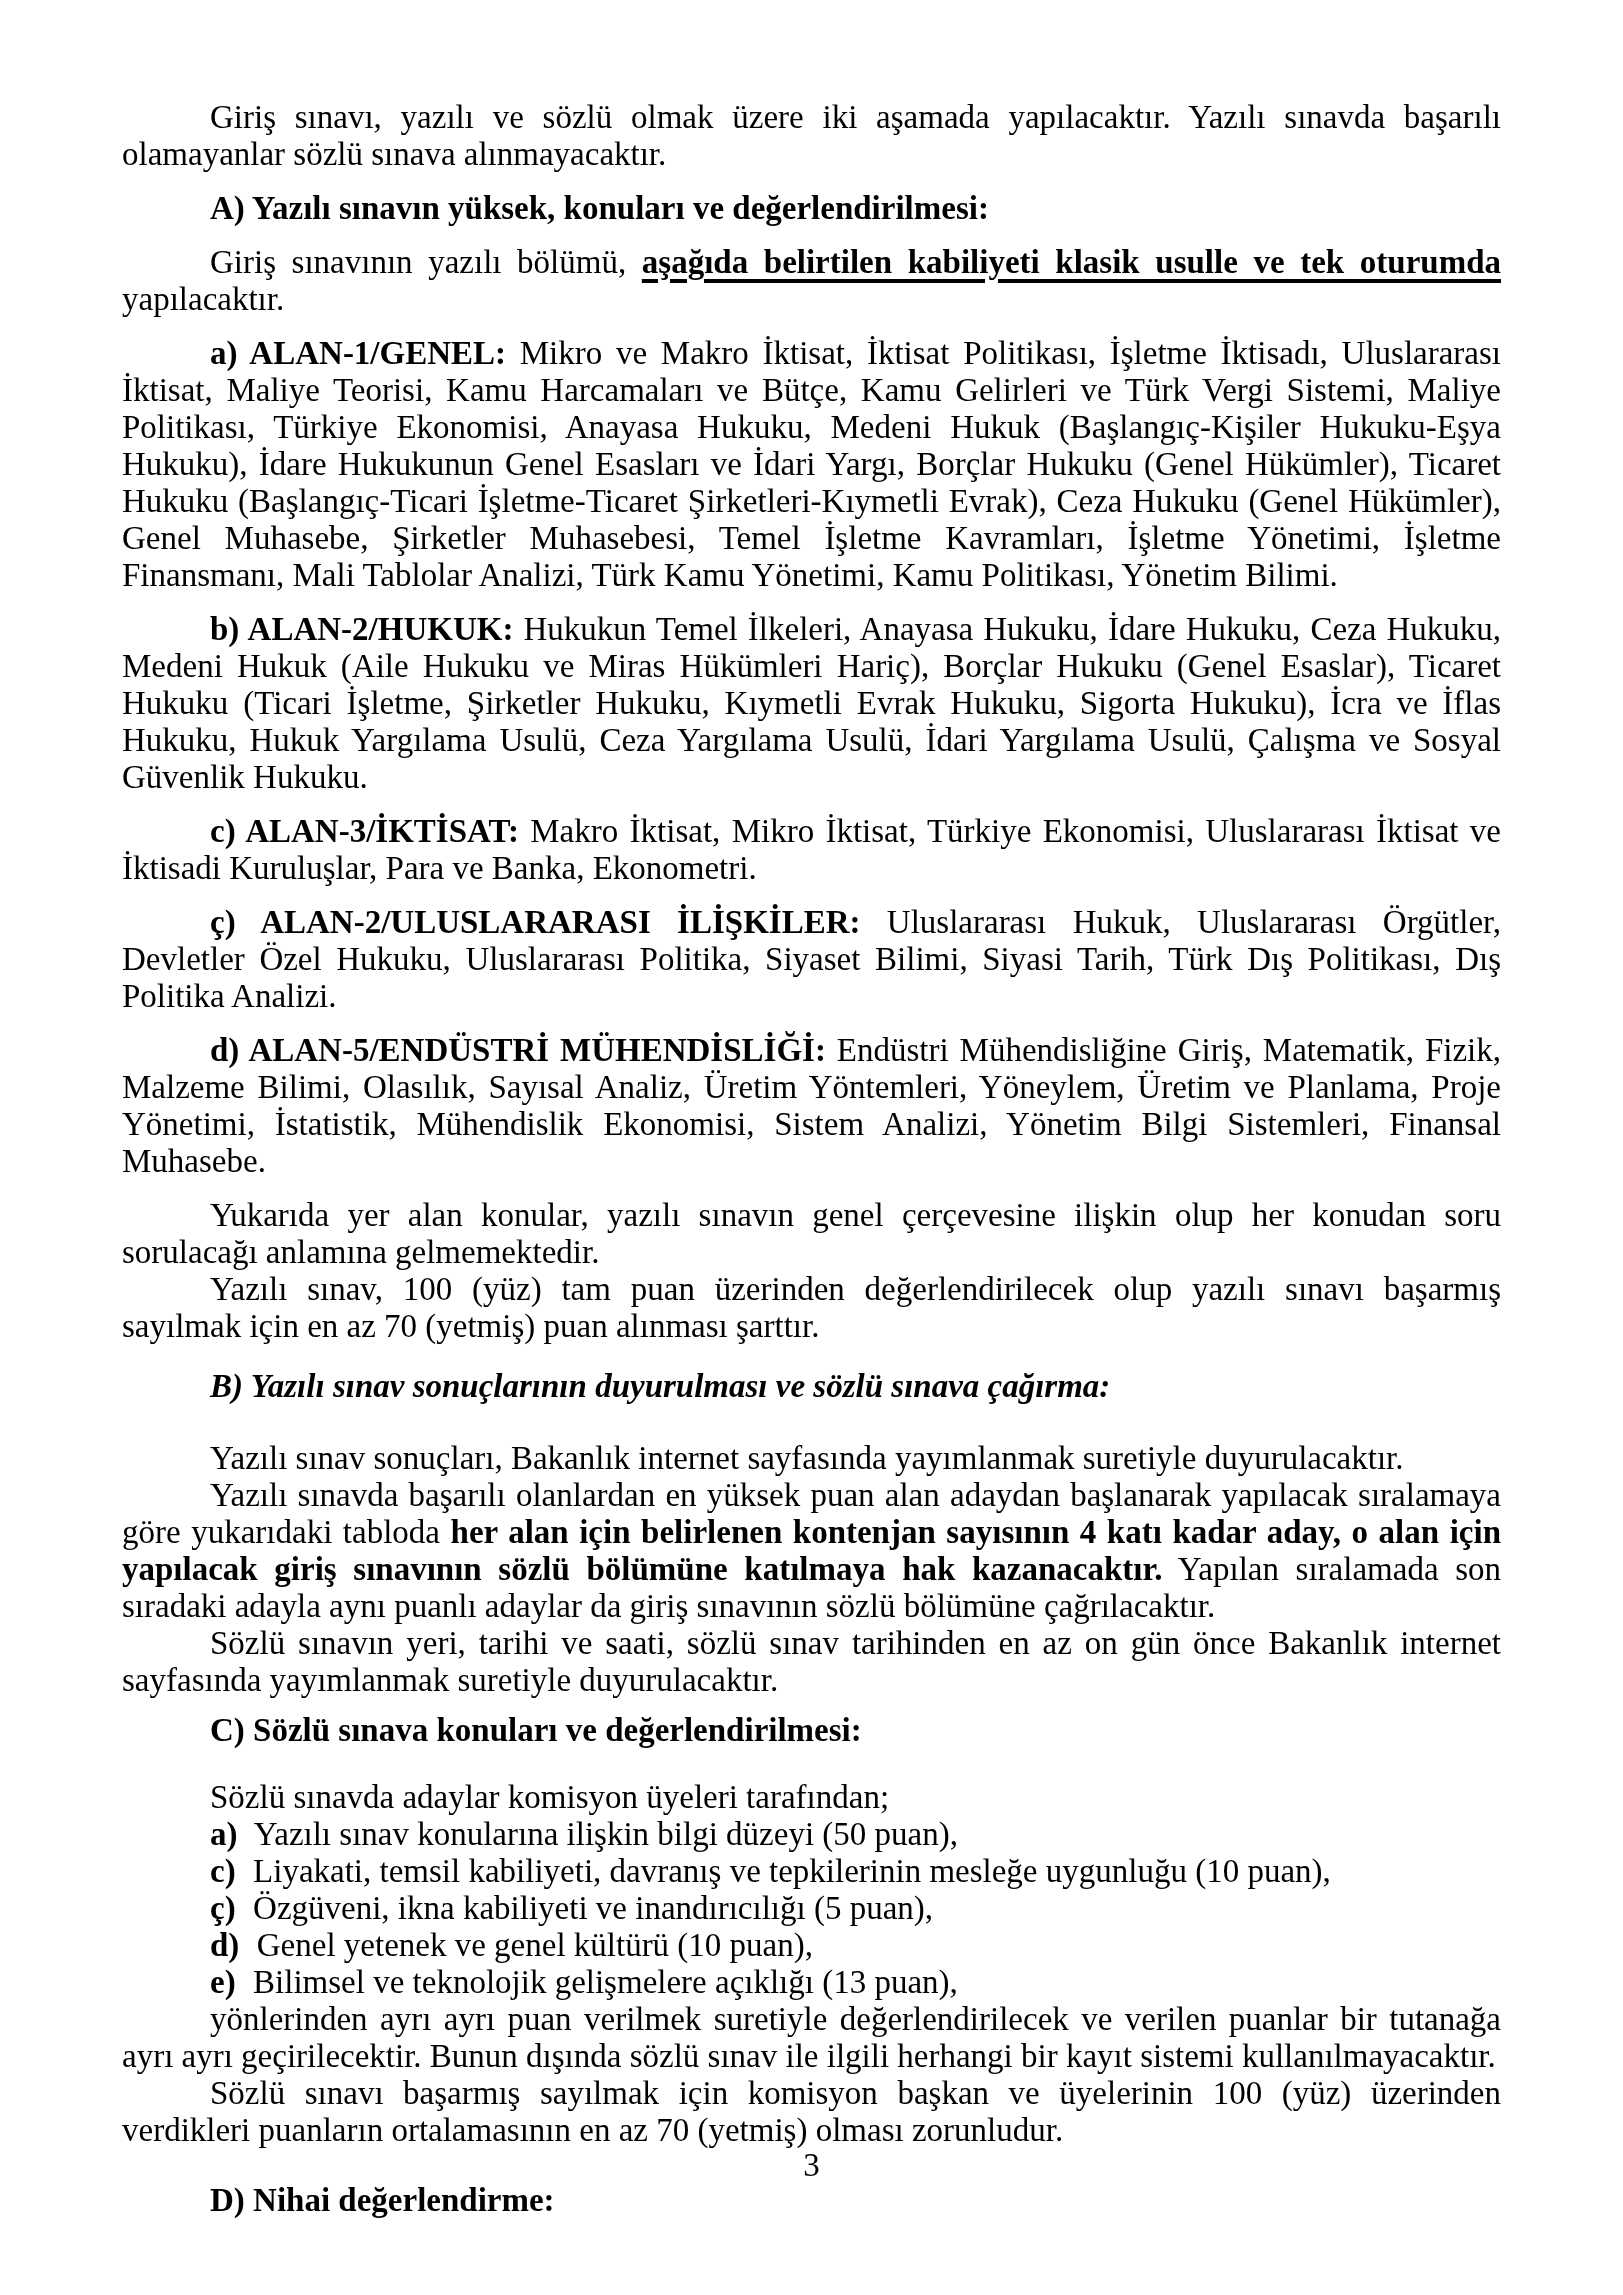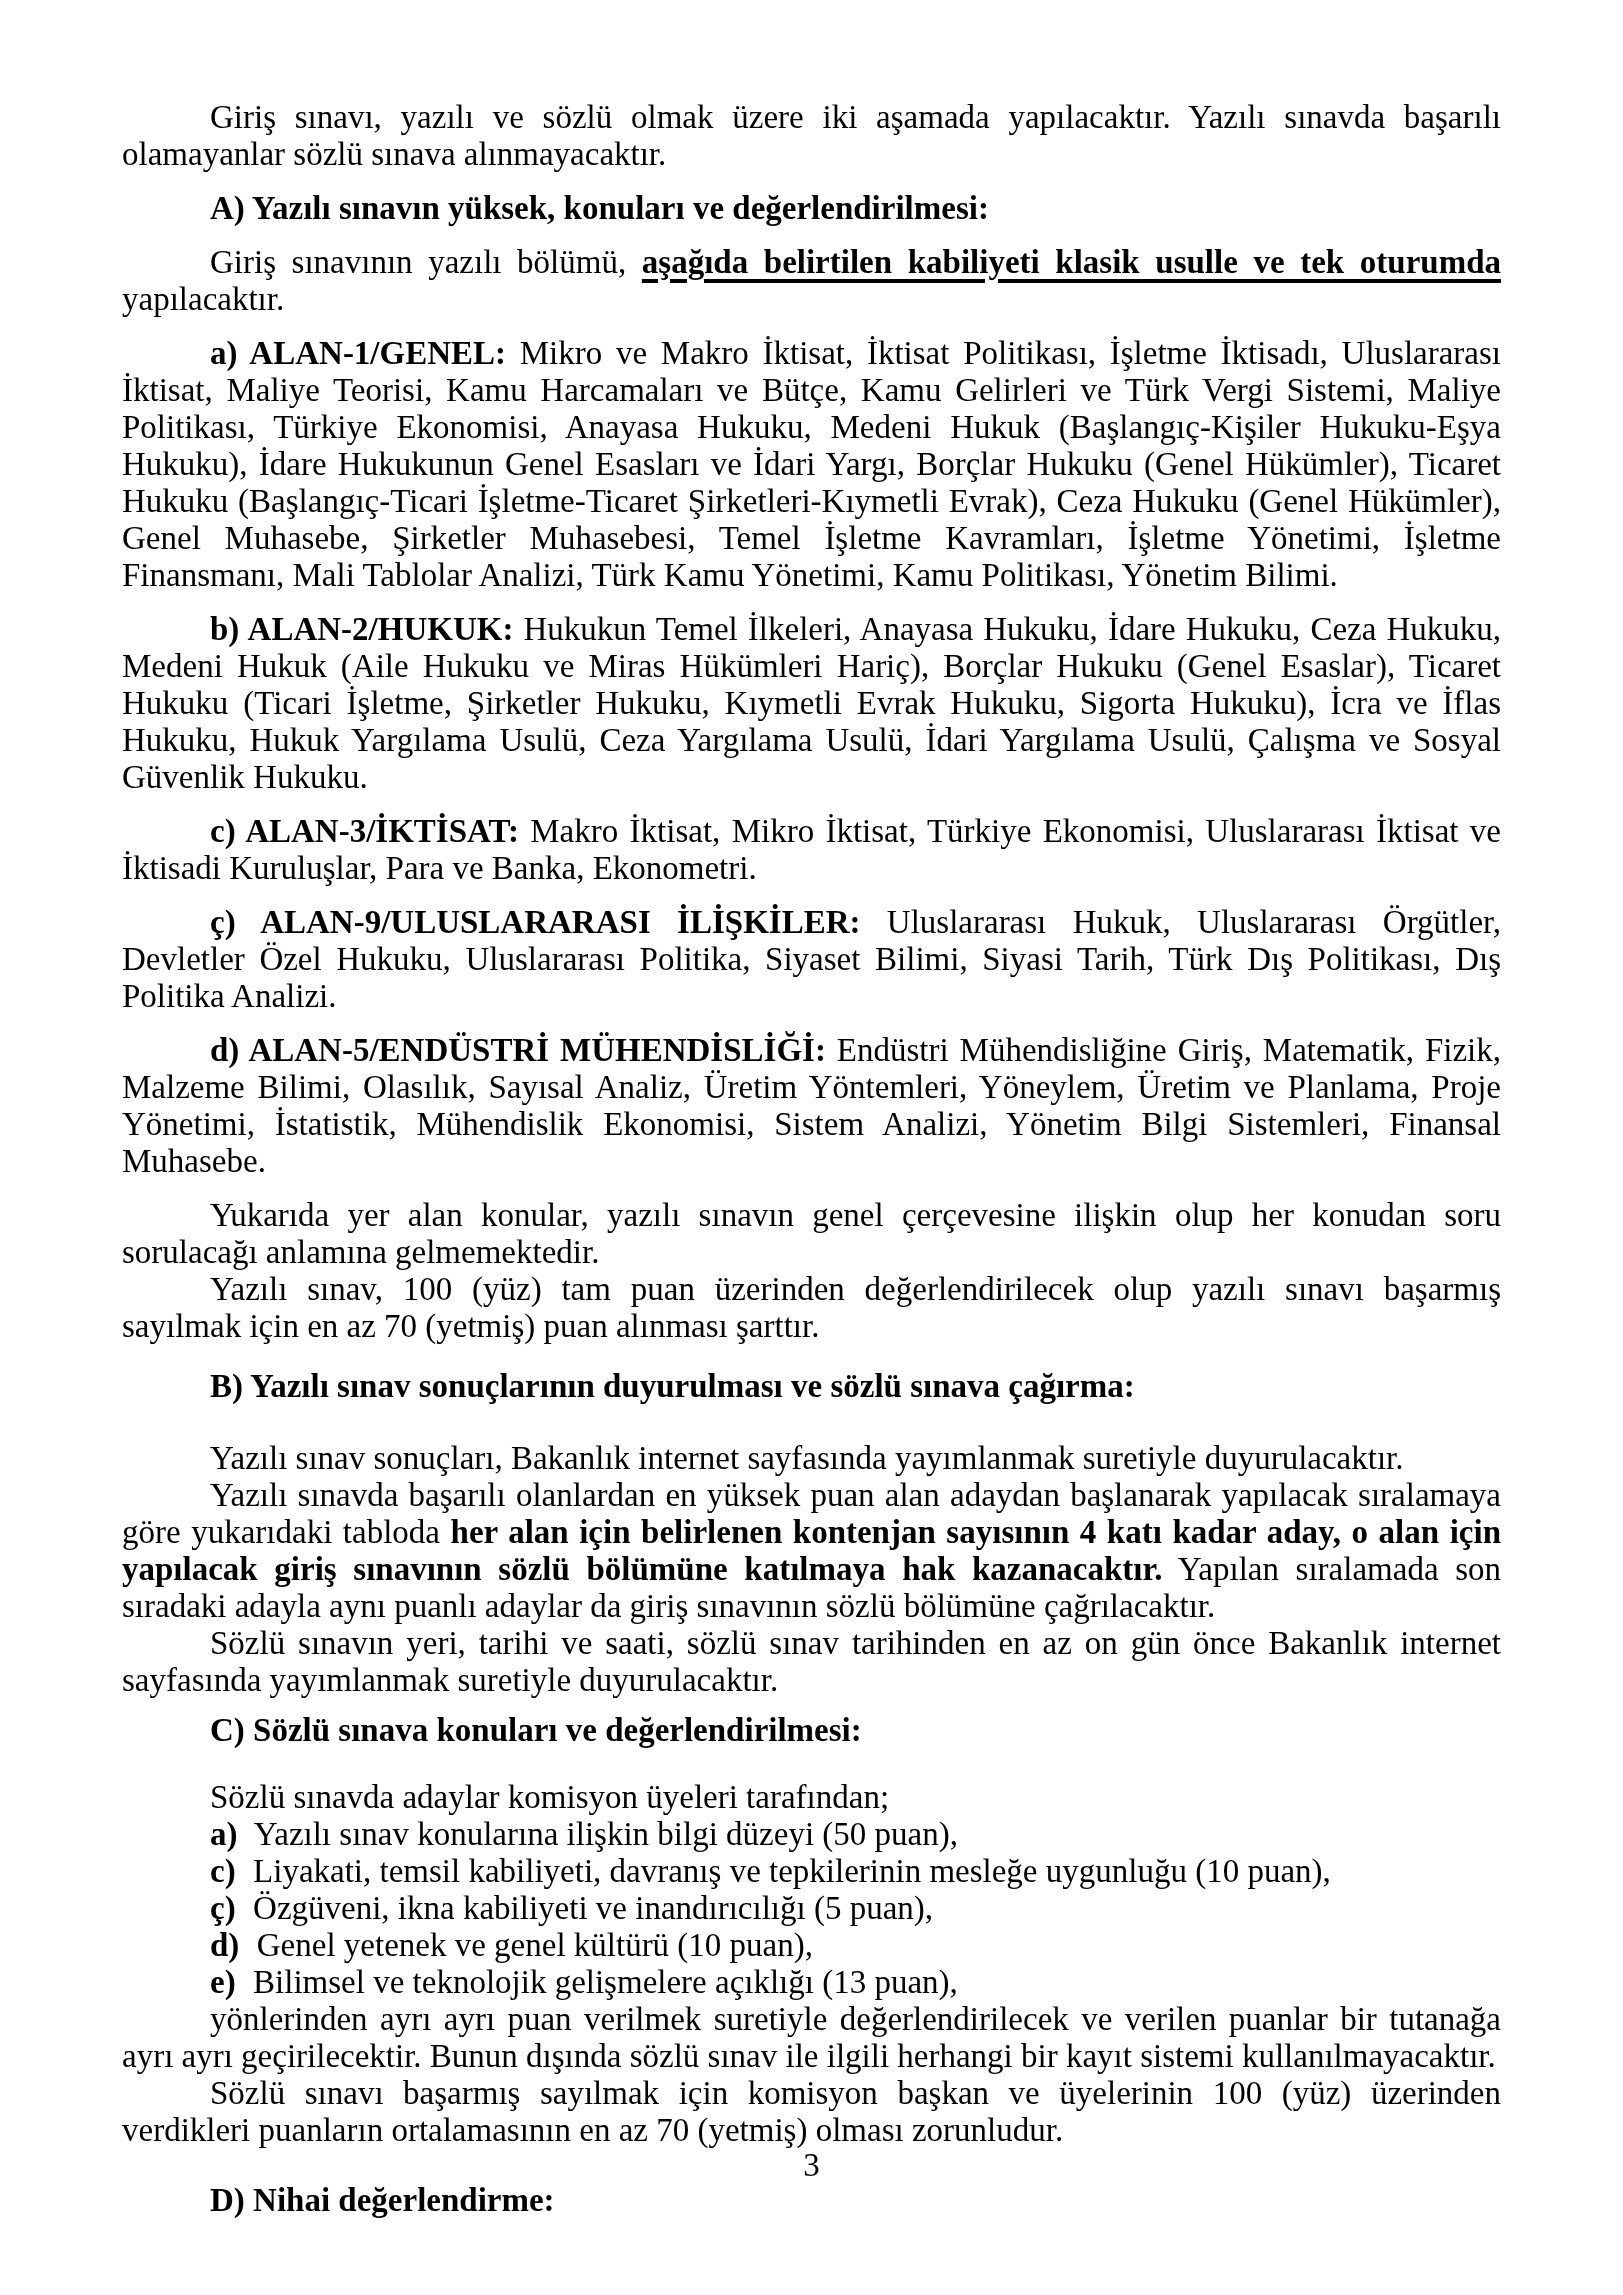--- a/index.html
+++ b/index.html
@@ -21,21 +21,21 @@
     overflow: hidden;
   }
   .page p {
     margin: 0;
     text-align: justify;
     text-indent: 88px;
   }
   .mb { margin-bottom: 17px !important; }
   .h  { font-weight: bold; }
   .h-a { margin-top: 17px !important; margin-bottom: 17px !important; }
-  .h-b { margin-top: 23px !important; margin-bottom: 35px !important; }
+  .h-b { margin-top: 23px !important; margin-bottom: 35px !important; font-style: italic; }
   .h-c { margin-top: 13px !important; margin-bottom: 30px !important; }
   .h-d { margin-top: 33px !important; }
   .emph {
     font-weight: bold;
     text-decoration: underline;
     text-decoration-thickness: 3.9px;
     text-underline-offset: 5.9px;
   }
   .li > b { margin-right: 9.2px; }
   .pageno {
@@ -57,21 +57,21 @@
   <p class="h h-a">A) Yazılı sınavın yüksek, konuları ve değerlendirilmesi:</p>
 
   <p class="mb"><span>Giriş sınavının yazılı bölümü, </span><span class="emph">aşağıda belirtilen kabiliyeti klasik usulle ve tek oturumda</span><span> yapılacaktır.</span></p>
 
   <p class="mb"><b>a) ALAN-1/GENEL:</b><span> Mikro ve Makro İktisat, İktisat Politikası, İşletme İktisadı, Uluslararası İktisat, Maliye Teorisi, Kamu Harcamaları ve Bütçe, Kamu Gelirleri ve Türk Vergi Sistemi, Maliye Politikası, Türkiye Ekonomisi, Anayasa Hukuku, Medeni Hukuk (Başlangıç-Kişiler Hukuku-Eşya Hukuku), İdare Hukukunun Genel Esasları ve İdari Yargı, Borçlar Hukuku (Genel Hükümler), Ticaret Hukuku (Başlangıç-Ticari İşletme-Ticaret Şirketleri-Kıymetli Evrak), Ceza Hukuku (Genel Hükümler), Genel Muhasebe, Şirketler Muhasebesi, Temel İşletme Kavramları, İşletme Yönetimi, İşletme Finansmanı, Mali Tablolar Analizi, Türk Kamu Yönetimi, Kamu Politikası, Yönetim Bilimi.</span></p>
 
   <p class="mb"><b>b) ALAN-2/HUKUK:</b><span> Hukukun Temel İlkeleri, Anayasa Hukuku, İdare Hukuku, Ceza Hukuku, Medeni Hukuk (Aile Hukuku ve Miras Hükümleri Hariç), Borçlar Hukuku (Genel Esaslar), Ticaret Hukuku (Ticari İşletme, Şirketler Hukuku, Kıymetli Evrak Hukuku, Sigorta Hukuku), İcra ve İflas Hukuku, Hukuk Yargılama Usulü, Ceza Yargılama Usulü, İdari Yargılama Usulü, Çalışma ve Sosyal Güvenlik Hukuku.</span></p>
 
   <p class="mb"><b>c) ALAN-3/İKTİSAT:</b><span> Makro İktisat, Mikro İktisat, Türkiye Ekonomisi, Uluslararası İktisat ve İktisadi Kuruluşlar, Para ve Banka, Ekonometri.</span></p>
 
-  <p class="mb"><b>ç) ALAN-9/ULUSLARARASI İLİŞKİLER:</b><span> Uluslararası Hukuk, Uluslararası Örgütler, Devletler Özel Hukuku, Uluslararası Politika, Siyaset Bilimi, Siyasi Tarih, Türk Dış Politikası, Dış Politika Analizi.</span></p>
+  <p class="mb"><b>ç) ALAN-2/ULUSLARARASI İLİŞKİLER:</b><span> Uluslararası Hukuk, Uluslararası Örgütler, Devletler Özel Hukuku, Uluslararası Politika, Siyaset Bilimi, Siyasi Tarih, Türk Dış Politikası, Dış Politika Analizi.</span></p>
 
   <p class="mb"><b>d) ALAN-5/ENDÜSTRİ MÜHENDİSLİĞİ:</b><span> Endüstri Mühendisliğine Giriş, Matematik, Fizik, Malzeme Bilimi, Olasılık, Sayısal Analiz, Üretim Yöntemleri, Yöneylem, Üretim ve Planlama, Proje Yönetimi, İstatistik, Mühendislik Ekonomisi, Sistem Analizi, Yönetim Bilgi Sistemleri, Finansal Muhasebe.</span></p>
 
   <p>Yukarıda yer alan konular, yazılı sınavın genel çerçevesine ilişkin olup her konudan soru sorulacağı anlamına gelmemektedir.</p>
 
   <p>Yazılı sınav, 100 (yüz) tam puan üzerinden değerlendirilecek olup yazılı sınavı başarmış sayılmak için en az 70 (yetmiş) puan alınması şarttır.</p>
 
   <p class="h h-b">B) Yazılı sınav sonuçlarının duyurulması ve sözlü sınava çağırma:</p>
 
   <p>Yazılı sınav sonuçları, Bakanlık internet sayfasında yayımlanmak suretiyle duyurulacaktır.</p>

